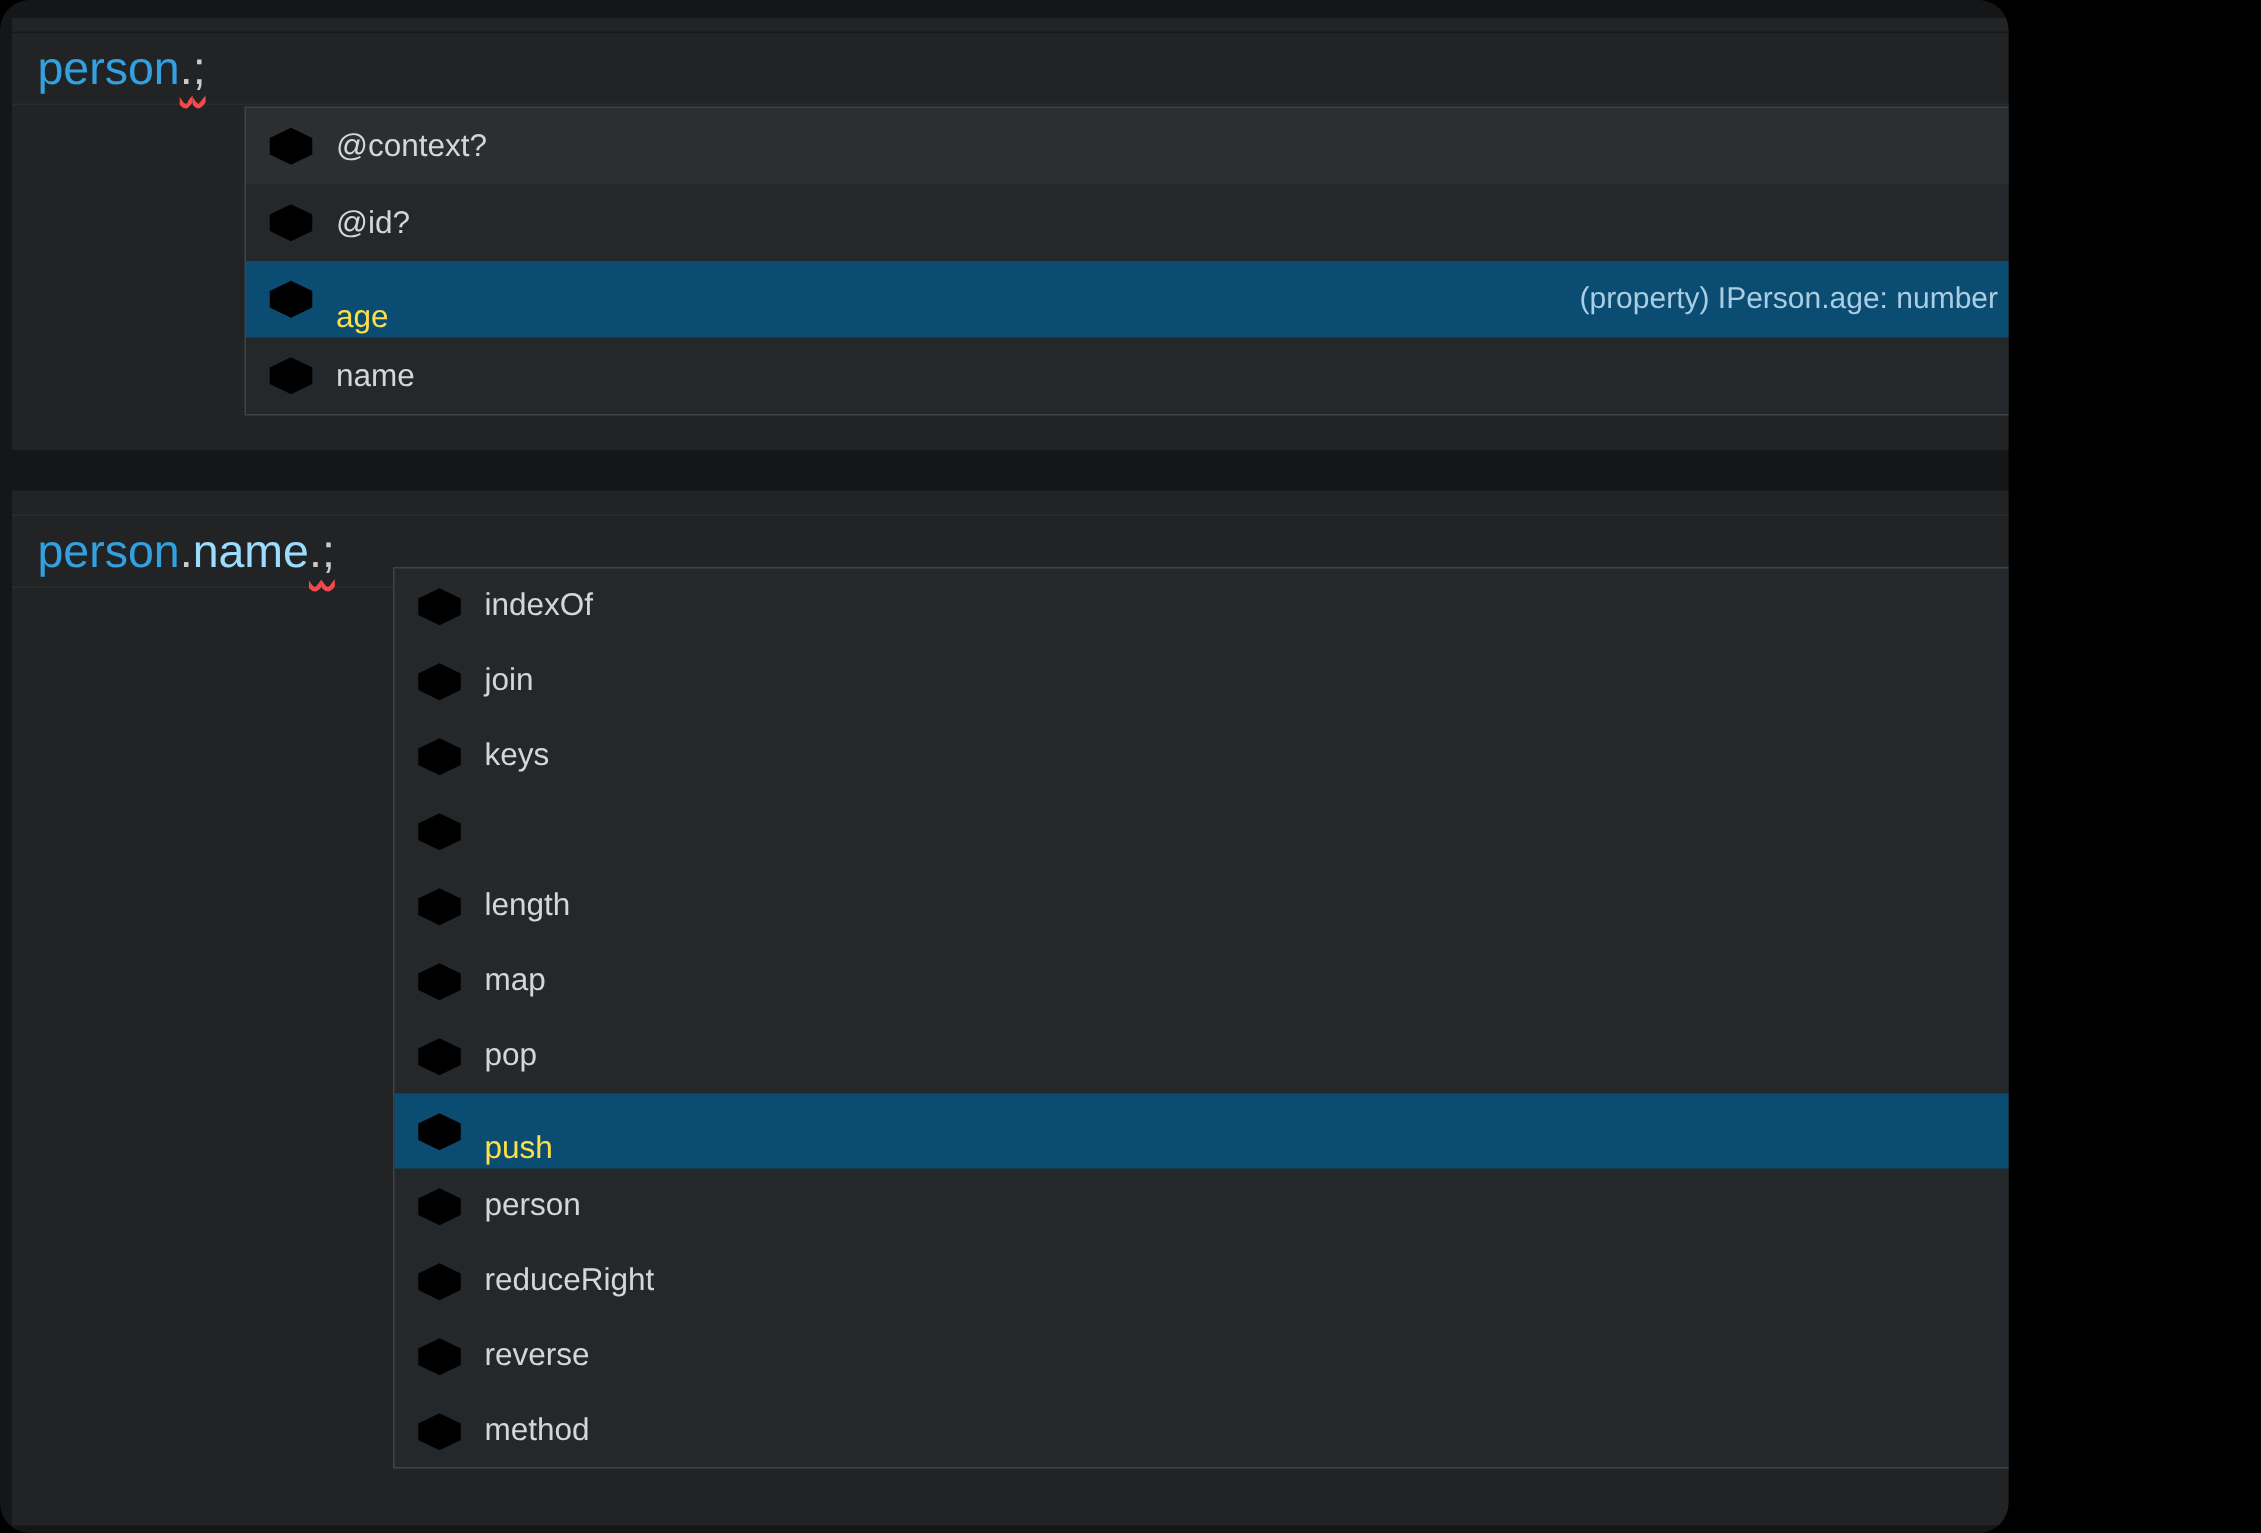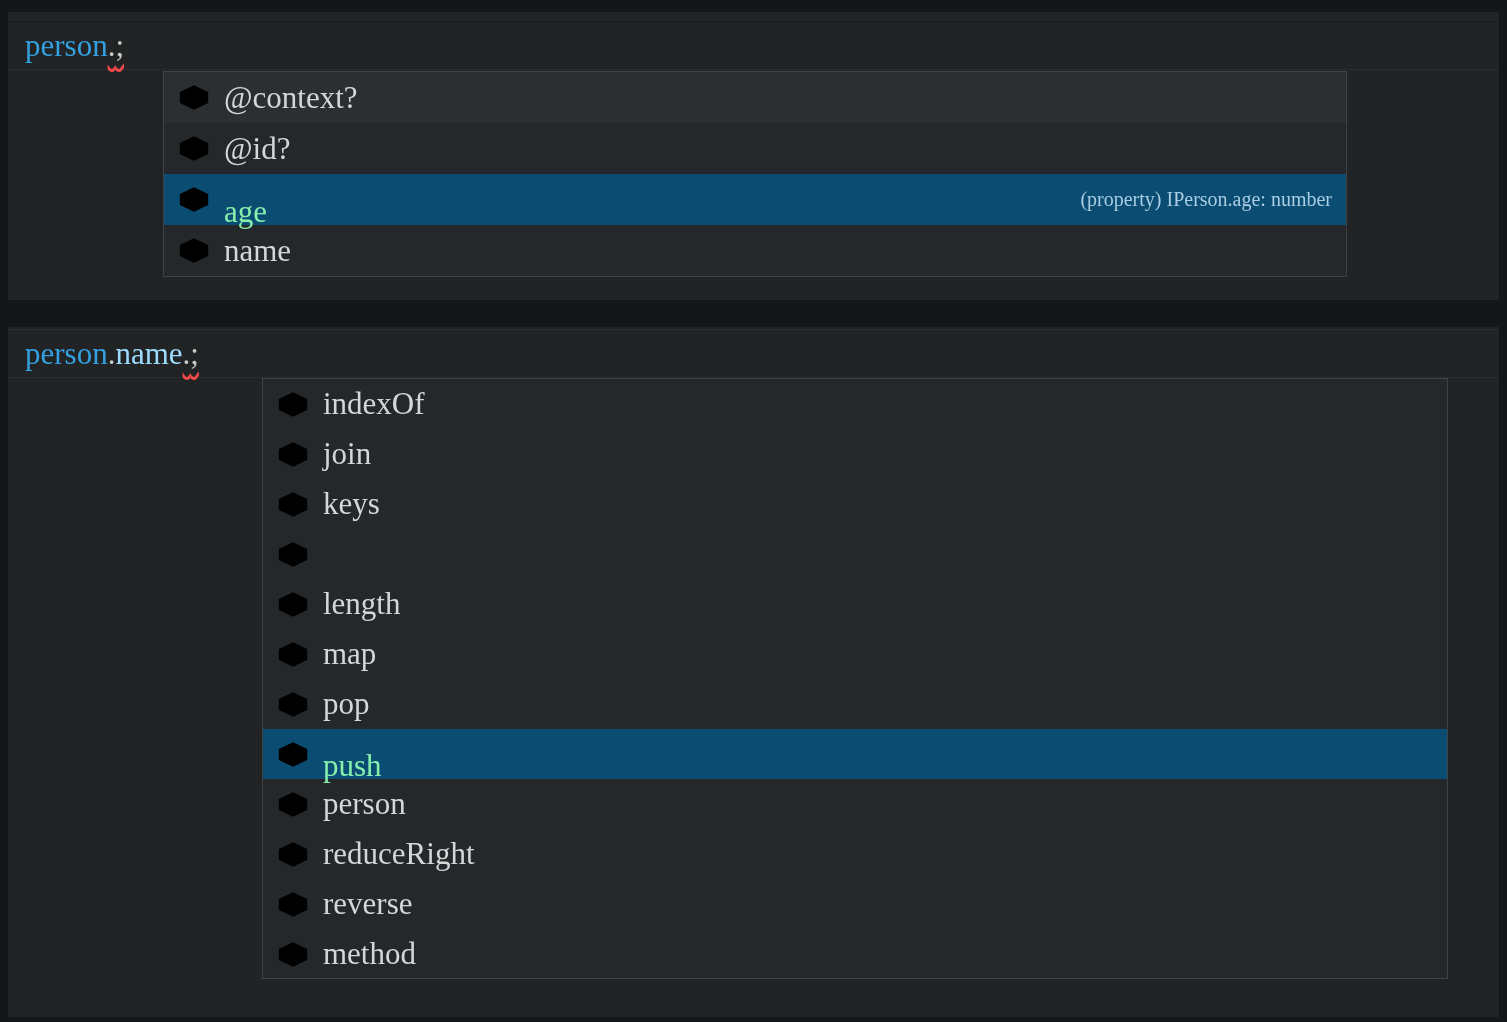--- a/index.html
+++ b/index.html
@@ -1,36 +1,37 @@
 <!DOCTYPE html>
 <html><head>
 <meta charset="utf-8">
 <style>
   html,body{margin:0;padding:0;background:#000;}
   #root{
     position:relative;
-    width:1507px;height:1022px;
+    width:1339px;height:1022px;
     background:#151617;
     overflow:hidden;
-    font-family:Liberation Serif, serif;
+    font-family:Liberation Sans, sans-serif;
+    border-radius:20px;
   }
   .editor-section{
     position:absolute;left:8px;width:1491px;
     background:#212325;
   }
   #section-1{top:12px;height:288px;}
   #section-2{top:327px;height:690px;}
 
   .code-line{
     position:absolute;left:0;right:0;height:47px;
     border-top:1px solid #2a2d30;
     border-bottom:1px solid #2a2d30;
   }
   #code-line-1{top:9px;border-top-color:#17181a;}
-  #code-line-2{top:2px;}
+  #code-line-2{top:16px;}
   .code-text{
     position:absolute;left:17px;top:0;
     font-size:31px;line-height:47px;white-space:pre;
     color:#c9cbcb;
   }
   .tok-variable{color:#33a0e0;}
   .tok-property{color:#9cdcfe;}
   .tok-punct{color:#c9cbcb;}
   .squiggle{
     text-decoration-line:underline;
@@ -55,23 +56,23 @@
     display:flex;align-items:center;
     height:50px;padding-left:13px;
     box-sizing:border-box;
     cursor:pointer;
   }
   #suggest-widget-1 .suggest-row{height:51px;}
   .suggest-row.hover{background:#2b2f32;}
   .suggest-row.selected{background:#0a4c72;}
   .suggest-label{
     margin-left:13px;
-    font-size:31px;color:#d5d7d7;white-space:pre;
-  }
-  .suggest-row.selected .suggest-label{color:#86efac;margin-top:24px;}
+    font-size:21px;color:#d5d7d7;white-space:pre;
+  }
+  .suggest-row.selected .suggest-label{color:#fde047;margin-top:24px;}
   .suggest-detail{
     margin-left:auto;
     padding-right:14px;
     font-size:20px;color:#a9cde2;white-space:pre;
     overflow:hidden;
   }
   .cube-icon{flex:0 0 auto;width:34px;height:29px;}
 </style>
 </head>
 <body>

